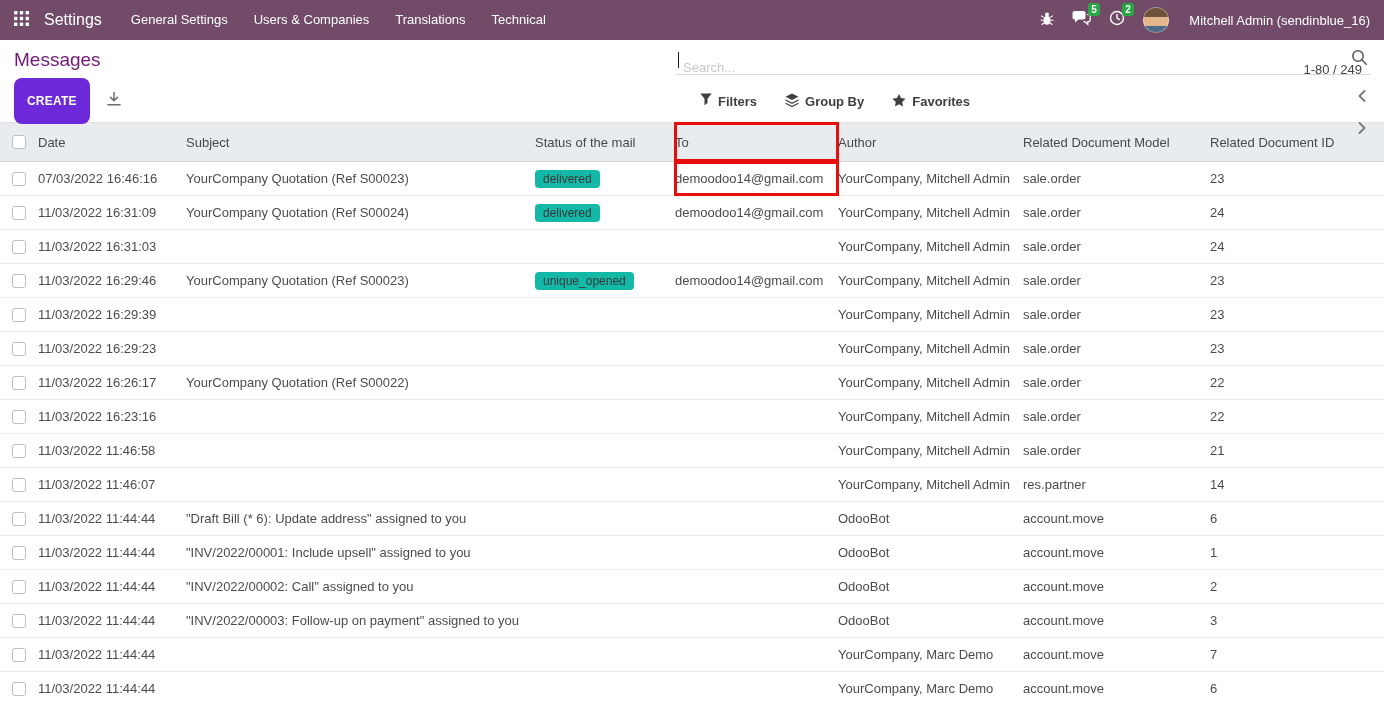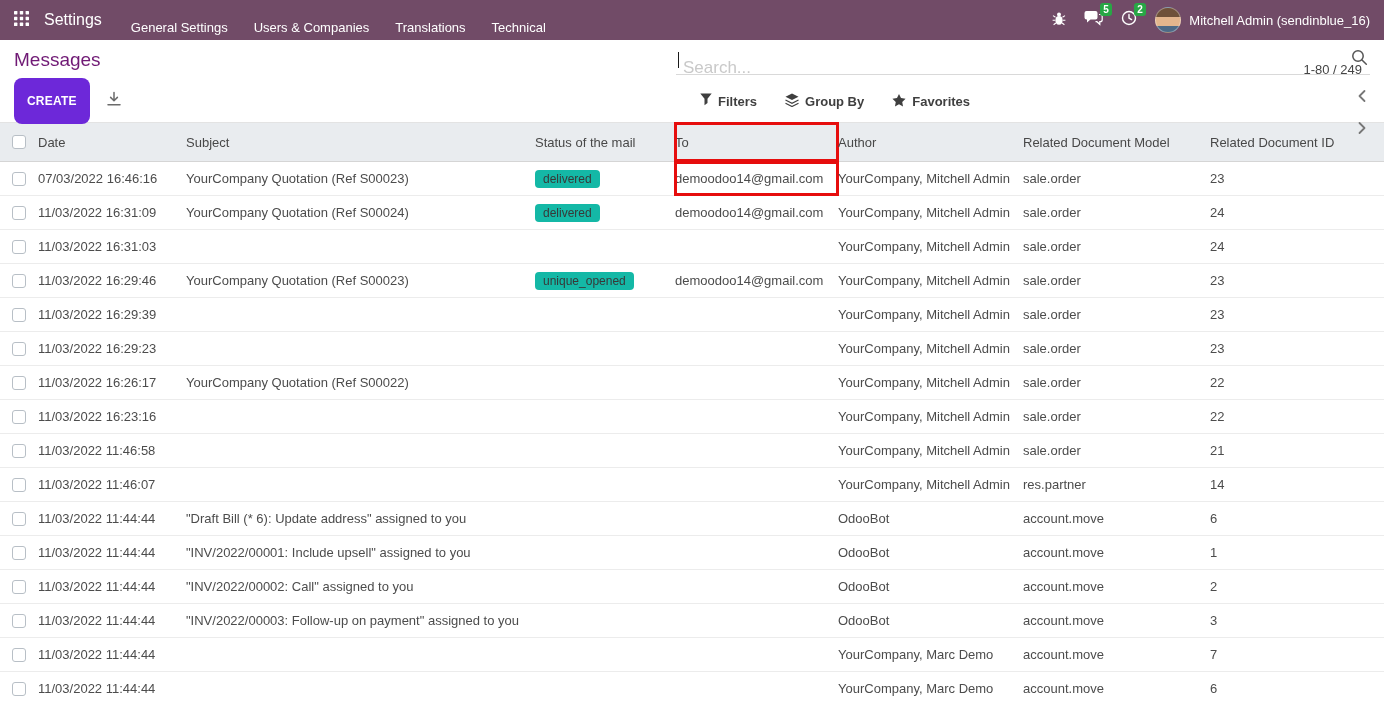--- a/index.html
+++ b/index.html
@@ -4,37 +4,37 @@
 <style>
   * { margin:0; padding:0; box-sizing:border-box; }
   html,body { width:1384px; height:704px; overflow:hidden; background:#fff;
     font-family:"Liberation Sans", sans-serif; color:#4c4c4c; }
 
   
   .topbar { height:40px; background:#714B67; display:flex; align-items:center; color:#fff; }
   .apps-btn { width:42px; height:40px; display:flex; align-items:center; justify-content:center; cursor:pointer; }
   .app-name { font-size:16px; padding:0 16px 0 2px; }
   .menu { display:flex; height:40px; }
-  .menu-item { font-size:13px; line-height:40px; padding:8px 13px; cursor:pointer; }
+  .menu-item { font-size:13px; line-height:40px; padding:0 13px; cursor:pointer; }
   .systray { margin-left:auto; display:flex; align-items:center; gap:18px; padding-right:14px; }
   .tray-icon { position:relative; display:flex; align-items:center; cursor:pointer; }
   .count-badge { position:absolute; top:-7px; right:-9px; background:#28a745; color:#fff;
     font-size:10px; line-height:13px; padding:0 3.5px; border-radius:3px; font-weight:bold; }
-  .user-block { display:flex; align-items:center; gap:8px; cursor:pointer; }
+  .user-block { display:flex; align-items:center; gap:20px; cursor:pointer; }
   .avatar { width:26px; height:26px; border-radius:50%; overflow:hidden;
     background:linear-gradient(180deg,#6e5139 0 38%, #e3b68d 38% 75%, #4d6a86 75%); border:1px solid rgba(255,255,255,.35); }
   .user-name { font-size:13px; }
 
   
   .crumb-row { height:40px; display:flex; align-items:center; justify-content:space-between; padding:0 14px; }
   .page-title { font-size:19px; color:#701a75; }
   .search-box { width:694px; height:30px; display:flex; align-items:center;
     border-bottom:1px solid #d9d9d9; padding:0 2px; }
   .caret { width:1px; height:16px; background:#1a1a1a; flex:0 0 1px; }
-  .search-input { flex:1; border:none; outline:none; font-size:17px; color:#444; padding:0 4px; background:transparent;margin-top:16px; }
+  .search-input { flex:1; border:none; outline:none; font-size:13px; color:#444; padding:0 4px; background:transparent;margin-top:16px; }
   .search-input::placeholder { color:#c9c9c9; }
 
   
   .control-row { height:42px; display:flex; align-items:center; padding:0 14px; position:relative; }
   .btn-create { background:#6d28d9; color:#fff; border:none; border-radius:8px;
     font-size:12px; font-weight:bold; padding:16px 13px; cursor:pointer; letter-spacing:.2px; }
   .export-btn { margin-left:16px; display:flex; align-items:center; cursor:pointer; }
   .search-ctrls { position:absolute; left:700px; display:flex; align-items:center; gap:28px; }
   .ctrl { display:flex; align-items:center; gap:6px; font-size:13px; font-weight:bold; color:#3f3f3f; cursor:pointer; }
   .pager { margin-left:auto; display:flex; align-items:flex-end; gap:10px;flex-direction:column; }

